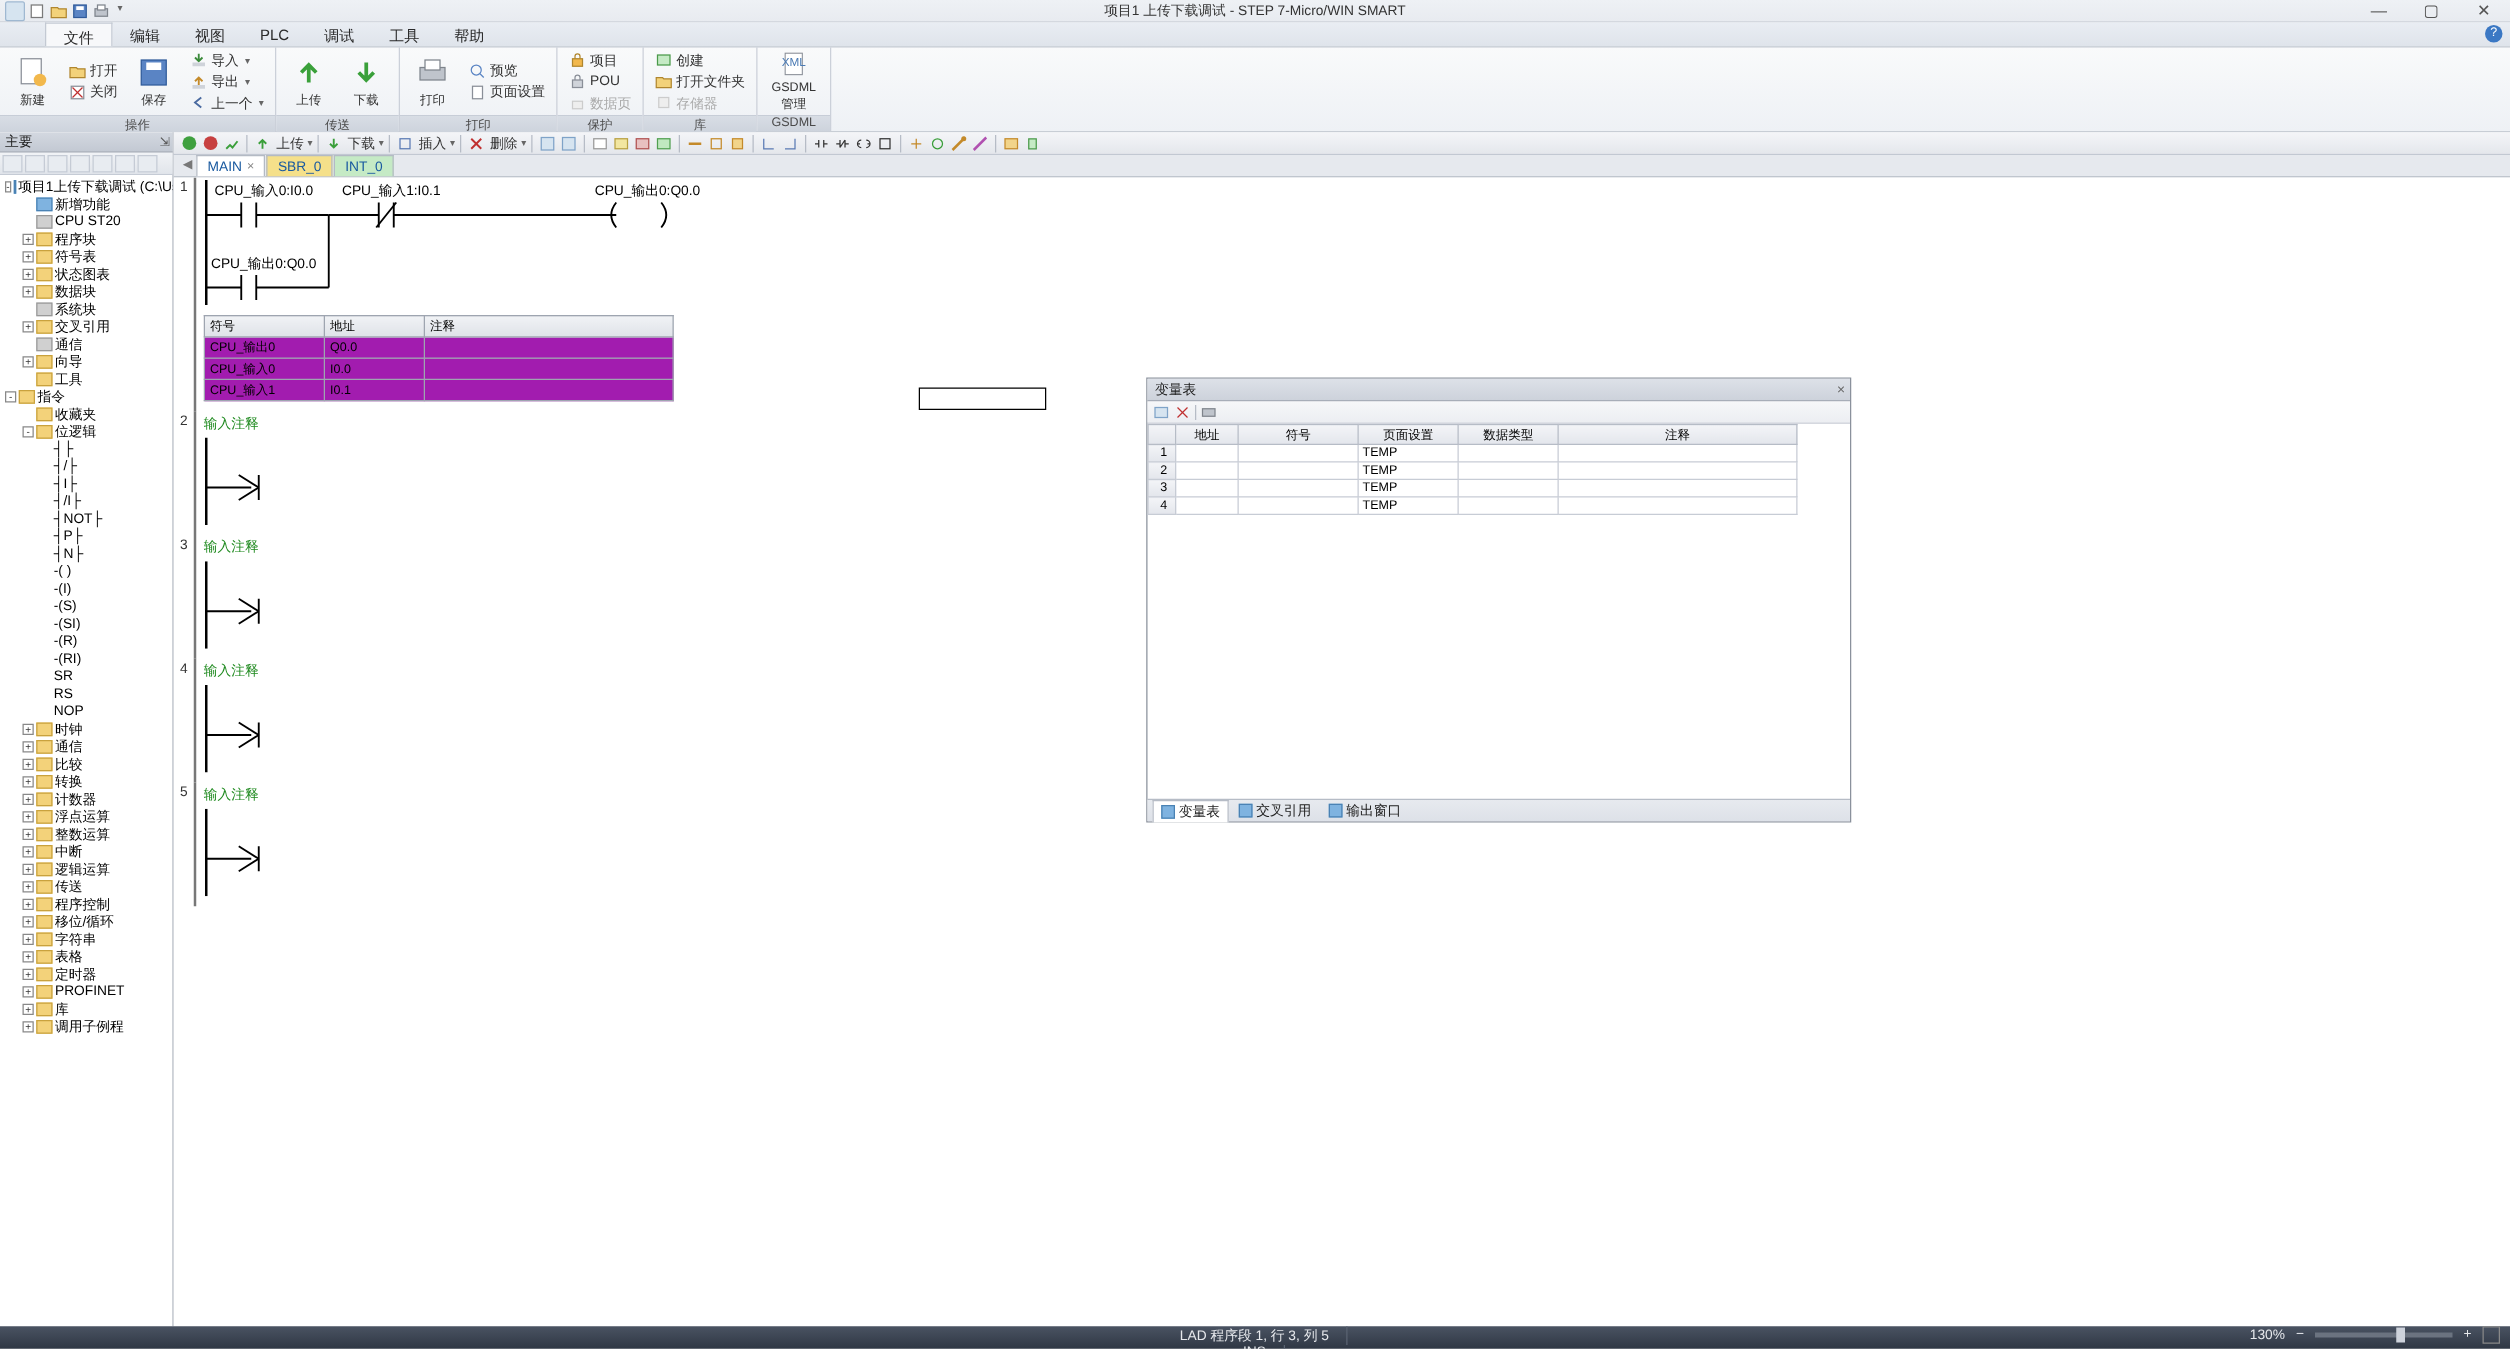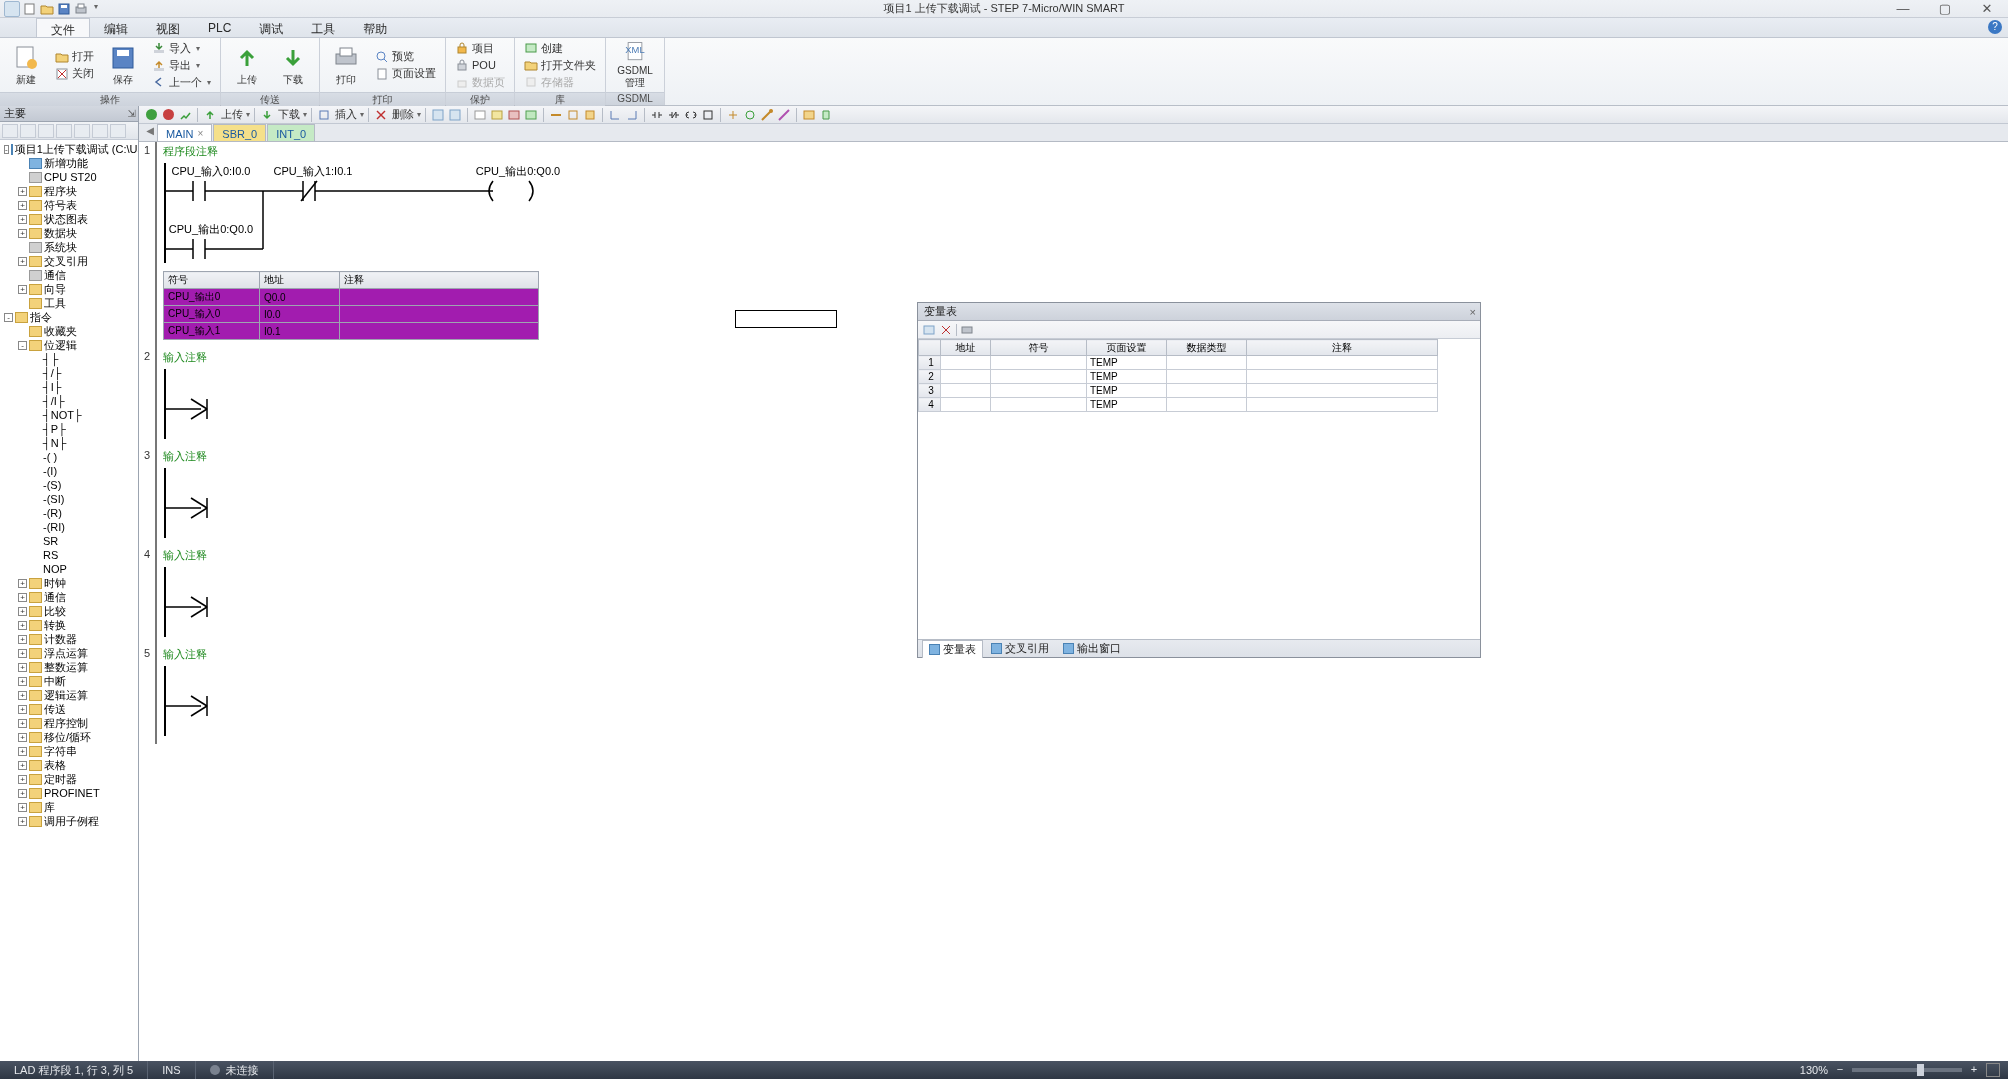--- a/index.html
+++ b/index.html
@@ -103,21 +103,21 @@
 .vartable th { background:linear-gradient(#f3f4f7,#e3e6ec); border:1px solid #b6bcc6; font-size:10px; font-weight:normal; height:16px; text-align:center;}
 .vartable th.rownum { width:22px;}
 .vartable td { border:1px solid #c7ccd5; font-size:10px; height:14px; padding-left:3px;}
 .vartable td.rownum { background:linear-gradient(#f3f4f7,#e3e6ec); text-align:center; width:22px;}
 .var-panel .vptabs { height:18px; background:linear-gradient(#e7eaef,#dde1e8); border-top:1px solid #b6bcc6; display:flex; align-items:center; gap:2px; padding-left:4px;}
 .var-panel .vptabs .vptab { display:flex; align-items:center; gap:3px; padding:1px 6px; font-size:11px; color:#222;}
 .var-panel .vptabs .vptab.active { background:#fff; border:1px solid #b6bcc6; border-bottom:none;}
 .var-panel .vptabs .vi { width:11px; height:11px; background:#7fb3e0; border:1px solid #4a82b4;}
 
 
-.statusbar { position:absolute; bottom:0; left:0; right:0; height:18px; background:linear-gradient(#4a5362,#2f3744); color:#e6e8ec; display:flex; align-items:center; font-size:11px;}
+.statusbar { position:absolute; bottom:0; left:0; right:0; height:18px; background:linear-gradient(#4a5362,#2f3744); color:#e6e8ec; display:flex; align-items:center; font-size:11px;flex-direction:column;}
 .statusbar .cell { padding:0 14px; border-right:1px solid #5a6372; height:100%; display:flex; align-items:center; gap:6px;}
 .statusbar .cell .dot { width:10px; height:10px; border-radius:50%; background:#7a828f;}
 .statusbar .zoom { position:absolute; right:8px; display:flex; align-items:center; gap:6px;}
 .statusbar .zoom .slider { width:110px; height:4px; background:#6b7380; position:relative;}
 .statusbar .zoom .slider .thumb { position:absolute; width:7px; height:12px; background:#cdd2db; top:-4px; left:65px;}
 .statusbar .zoom .pm { width:12px; height:12px; text-align:center; line-height:10px; }
 
 
 </style>
 </head>
@@ -859,21 +859,20 @@
           <div class="tab sbr">SBR_0</div>
           <div class="tab int">INT_0</div>
         </div>
     </div>
 
     <div class="ladder-canvas">
       <div id="networks">
           <div class="network">
             <div class="num">1</div>
             <div class="body">
-              <div class="netcomment">程序段注释</div>
               <svg class="ladder-svg" width="600" height="100">
       <line x1="2" y1="0" x2="2" y2="100" stroke="#000" stroke-width="2"></line>
 
       <line x1="2" y1="28" x2="30" y2="28" stroke="#000" stroke-width="1.5"></line>
 
       <line x1="30" y1="18" x2="30" y2="38" stroke="#000" stroke-width="1.5"></line>
       <line x1="42" y1="18" x2="42" y2="38" stroke="#000" stroke-width="1.5"></line>
       <line x1="42" y1="28" x2="100" y2="28" stroke="#000" stroke-width="1.5"></line>
       <text x="48" y="12" font-size="12" text-anchor="middle">CPU_输入0:I0.0</text>
 

